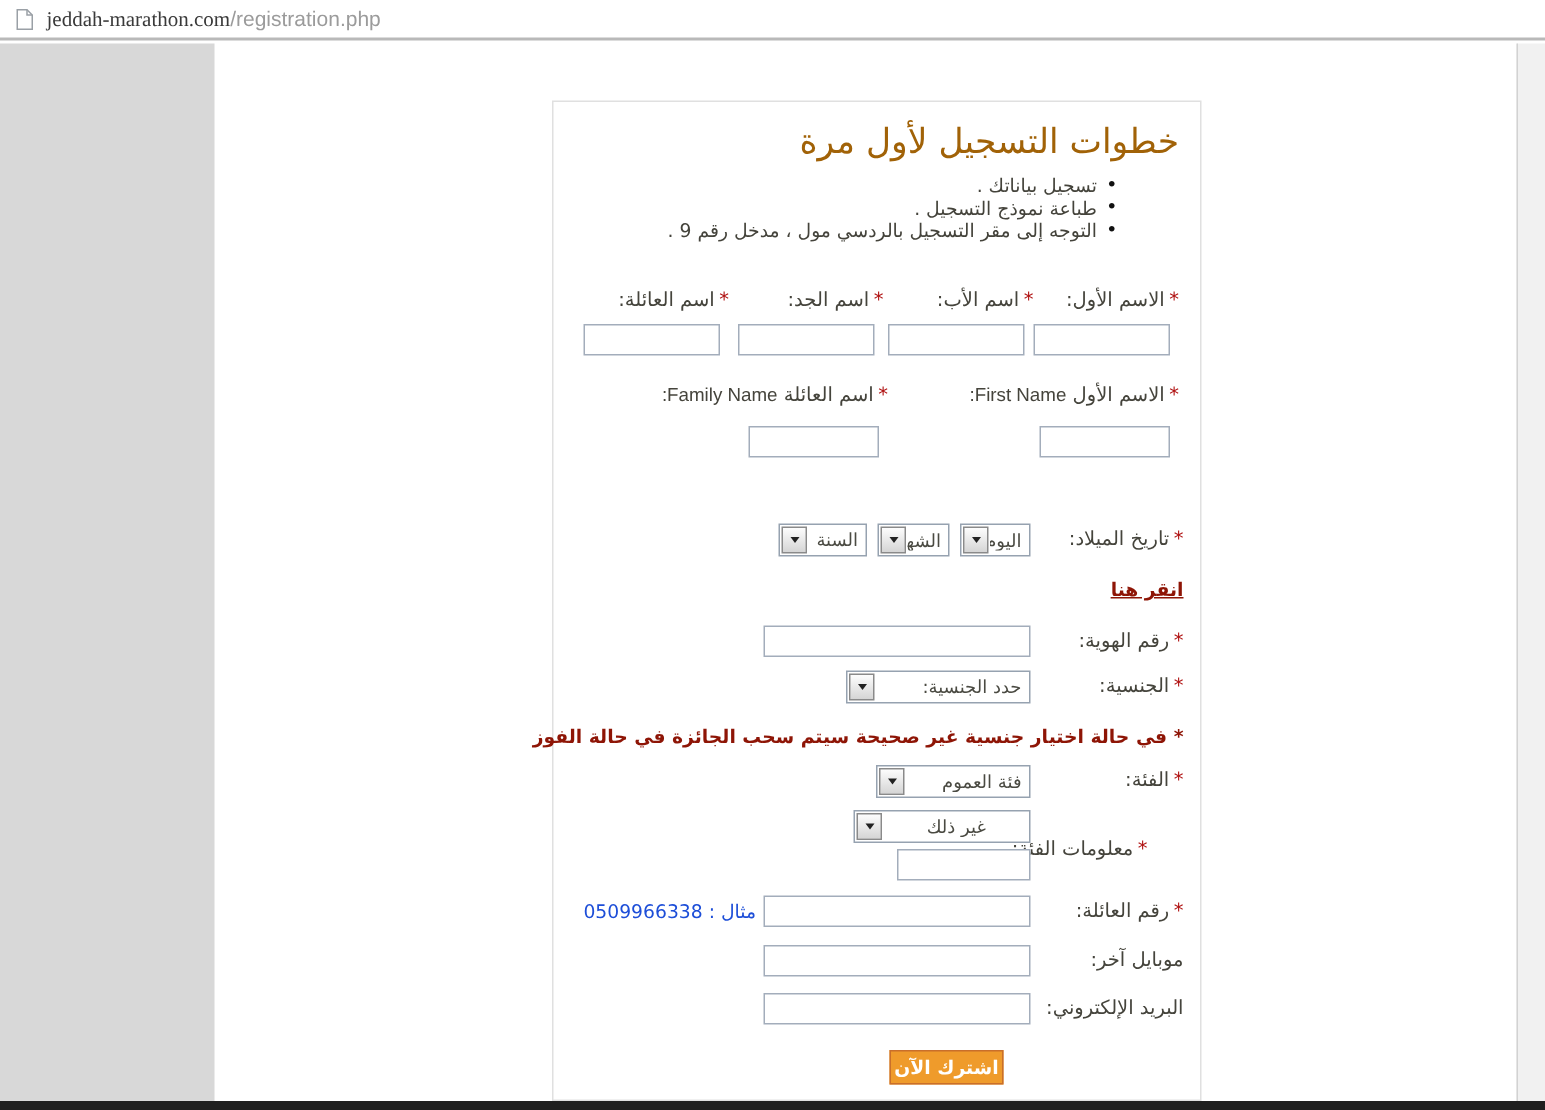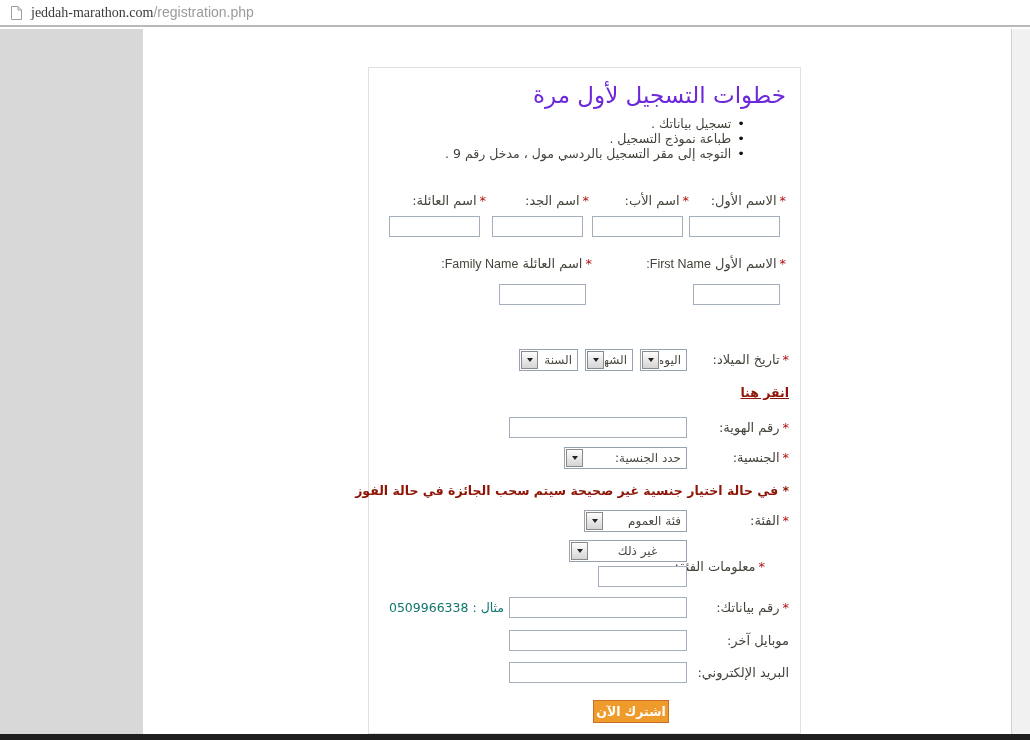--- a/index.html
+++ b/index.html
@@ -19,21 +19,21 @@
   
   .sidebar { position:absolute; left:0; top:29px; width:143px; height:705px; background:#d8d8d8; }
   .scrollbar { position:absolute; left:1011px; top:29px; width:19px; height:705px;
                background:#f1f1f1; border-left:1px solid #d2d2d2; }
   .bottombar { position:absolute; left:0; top:734px; width:1030px; height:6px; background:#1f1f1f; }
 
   
   .card { position:absolute; left:368px; top:67px; width:433px; height:667px;
           background:#fff; border:1px solid #e0e0e0; direction:rtl; }
 
-  .title { position:absolute; top:14px; right:14px; font-size:23px; color:#6d28d9;
+  .title { position:absolute; top:14px; right:14px; font-size:23px; color:#a16207;
            white-space:nowrap; }
 
   .steps { position:absolute; top:48px; right:55px; direction:rtl; }
   .step  { display:flex; direction:rtl; align-items:center; height:15px;
            font-size:12.5px; color:#44433b; white-space:nowrap; }
   .dot   { color:#111; font-size:13px; margin-left:6px; }
 
   .lbl   { font-size:13px; color:#45443c; white-space:nowrap; direction:rtl; }
   .req   { color:#b01212; margin-left:3px; }
 
@@ -60,21 +60,21 @@
           display:flex; direction:rtl; align-items:center; font-size:12px; color:#4a4a42; }
   .fsel .txt { flex:1; text-align:right; padding:0 5px; white-space:nowrap; overflow:hidden; }
   .fsel .txt.center { text-align:center; padding:0 18px; }
   .fsel .btn { width:17px; height:18px; margin:1px; flex:0 0 17px;
                background:linear-gradient(#fdfdfd,#d5d5d5); border:1px solid #8a8a8a;
                display:flex; align-items:center; justify-content:center; }
   .tri { width:0; height:0; border-left:3.5px solid transparent;
          border-right:3.5px solid transparent; border-top:4px solid #222; }
 
   .example { position:absolute; top:529px; right:296px; height:22px; line-height:22px;
-             font-size:12.5px; color:#0f766e; direction:rtl; white-space:nowrap; }
+             font-size:12.5px; color:#1d4ed8; direction:rtl; white-space:nowrap; }
 
   .submit { position:absolute; top:632px; right:131px; width:76px; height:23px;
             background:#ef9b2b; border:1px solid #c96f2a; color:#fff;
             font-weight:bold; font-size:12.5px; font-family:"DejaVu Sans", sans-serif;
             cursor:pointer; }
 </style>
 </head>
 <body>
 
 <div class="addressbar">
@@ -184,21 +184,21 @@
 
   <div class="fsel" style="top:472px; right:113px; width:118px">
     <span class="txt center">غير ذلك</span>
     <span class="btn">
         <span class="tri"></span>
       </span>
   </div>
   <div class="flabel lbl" style="top:488px; right:35px"><span class="req">*</span><span>معلومات الفئة:</span></div>
   <input class="tin ffield" style="top: 498px; width: 89px;">
 
-  <div class="flabel lbl" style="top:529px"><span class="req">*</span><span>رقم بياناتك:</span></div>
+  <div class="flabel lbl" style="top:529px"><span class="req">*</span><span>رقم العائلة:</span></div>
   <input class="tin ffield" style="top: 529px; width: 178px;">
   <div class="example">مثال : 0509966338</div>
 
   <div class="flabel lbl" style="top:562px">موبايل آخر:</div>
   <input class="tin ffield" style="top: 562px; width: 178px;">
 
   <div class="flabel lbl" style="top:594px">البريد الإلكتروني:</div>
   <input class="tin ffield" style="top: 594px; width: 178px;">
 
   <button class="submit">اشترك الآن</button>

